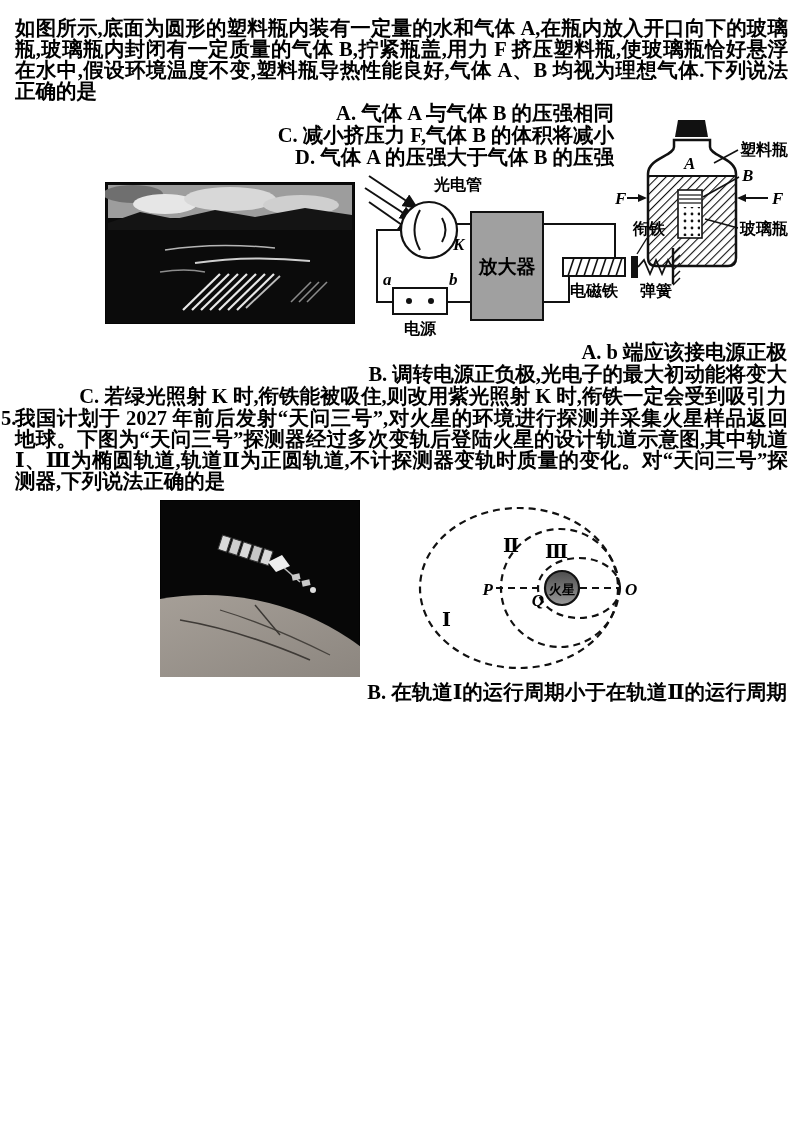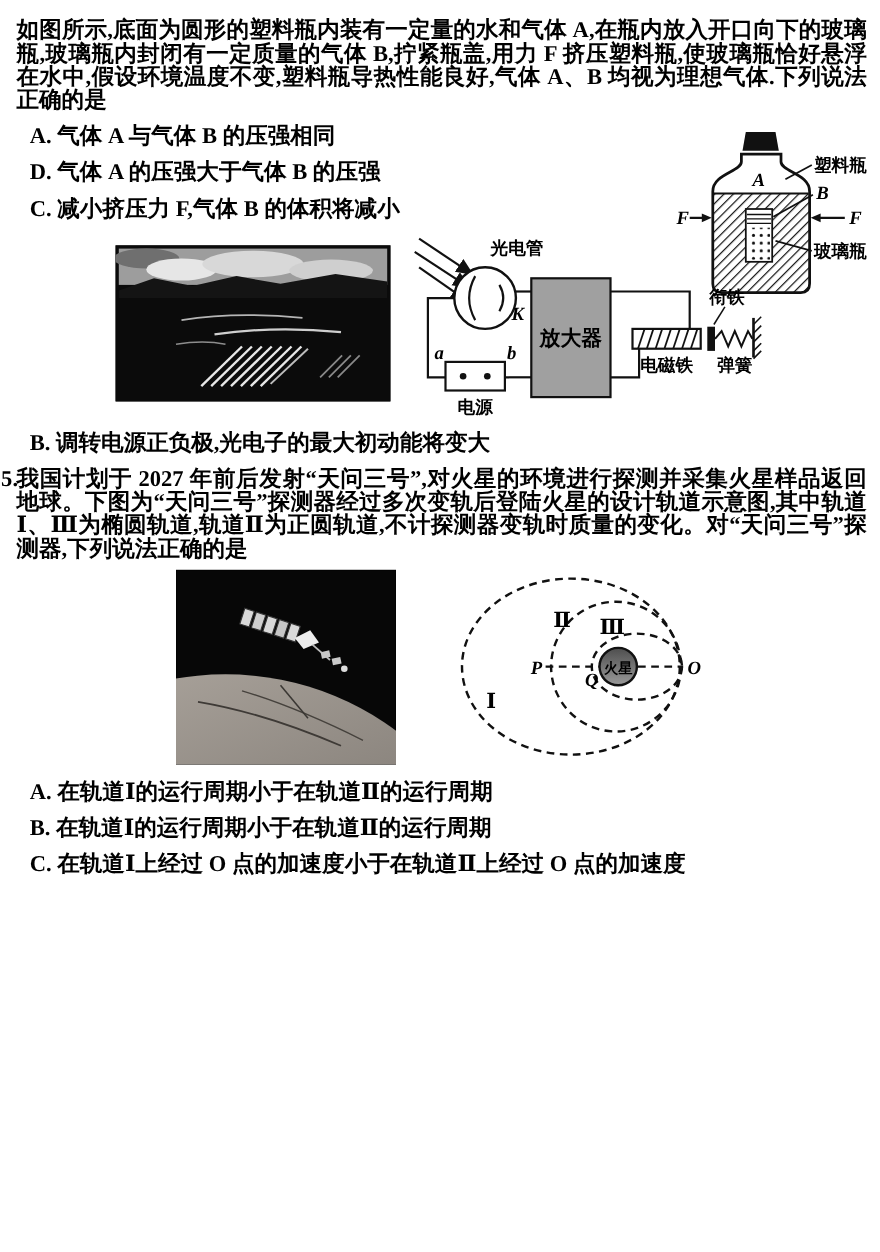--- a/index.html
+++ b/index.html
@@ -1,44 +1,44 @@
 <!DOCTYPE html>
 <html><head>
 <meta charset="utf-8">
 <style>
   html,body{margin:0;padding:0;background:#ffffff;}
   body{width:800px;height:1138px;overflow:hidden;color:#000;
        font-family:"Liberation Serif","DejaVu Serif",serif;font-weight:600;}
   .page{padding:18px 12px 0 15px;font-size:20.5px;line-height:21px;}
   .stem{margin:0;text-align:justify;}
-  .options p{margin:12px;}
+  .options p{margin:1px;text-align:right;}
   .q-section{position:relative;}
   .opts-narrow{width:600px;}
   .fig-bottle{position:absolute;top:102px;right:-4px;}
   .figrow{display:flex;align-items:flex-start;}
-  .figrow-q4{margin:4px 0 2px 90px;gap:20px;}
+  .figrow-q4{margin:4px 0 2px 90px;gap:8px;}
   .figrow-q5{margin:8px 0 2px 145px;gap:45px;}
   .photo{display:block;}
   .qnum-wrap{position:relative;}
   .qnum{position:absolute;left:-14px;top:0;}
   svg text{font-family:"Liberation Serif","DejaVu Serif",serif;}
   .cn-label{font-size:16px;font-weight:600;}
   .var-label{font-style:italic;font-size:17px;font-weight:600;}
 </style>
 </head>
 <body>
 
 <div class="page">
 
   <section class="q-section">
     <p class="stem">如图所示,底面为圆形的塑料瓶内装有一定量的水和气体 A,在瓶内放入开口向下的玻璃瓶,玻璃瓶内封闭有一定质量的气体 B,拧紧瓶盖,用力 F 挤压塑料瓶,使玻璃瓶恰好悬浮在水中,假设环境温度不变,塑料瓶导热性能良好,气体 A、B 均视为理想气体.下列说法正确的是</p>
     <div class="options opts-narrow">
       <p>A. 气体 A 与气体 B 的压强相同</p>
+      <p>C. 减小挤压力 F,气体 B 的体积将减小</p>
       <p>D. 气体 A 的压强大于气体 B 的压强</p>
-      <p>C. 减小挤压力 F,气体 B 的体积将减小</p>
     </div>
 
     <svg class="fig-bottle" width="180" height="152" viewBox="0 0 180 152">
       <defs>
         <pattern id="hatch" patternUnits="userSpaceOnUse" width="6" height="6" patternTransform="rotate(45)">
           <line x1="0" y1="0" x2="0" y2="6" stroke="#111" stroke-width="2.2"></line>
         </pattern>
         <pattern id="dots" patternUnits="userSpaceOnUse" width="7" height="7">
           <circle cx="3" cy="3" r="1.4" fill="#111"></circle>
         </pattern>
@@ -171,21 +171,23 @@
         <circle cx="46" cy="129" r="3" fill="#111"></circle>
         <circle cx="68" cy="129" r="3" fill="#111"></circle>
         <line x1="84" y1="130" x2="108" y2="130" stroke="#111" stroke-width="2"></line>
         <text x="20" y="113" class="var-label">a</text>
         <text x="86" y="113" class="var-label">b</text>
         <text x="57" y="162" text-anchor="middle" class="cn-label">电源</text>
       </svg>
     </div>
 
     <div class="options">
+      <p>A. b 端应该接电源正极</p>
       <p>B. 调转电源正负极,光电子的最大初动能将变大</p>
+      <p>C. 若绿光照射 K 时,衔铁能被吸住,则改用紫光照射 K 时,衔铁一定会受到吸引力</p>
     </div>
   </section>
 
   <section class="q-section">
     <p class="stem qnum-wrap"><span class="qnum">5.</span><span>我国计划于 2027 年前后发射“天问三号”,对火星的环境进行探测并采集火星样品返回地球。下图为“天问三号”探测器经过多次变轨后登陆火星的设计轨道示意图,其中轨道Ⅰ、Ⅲ为椭圆轨道,轨道Ⅱ为正圆轨道,不计探测器变轨时质量的变化。对“天问三号”探测器,下列说法正确的是</span></p>
 
     <div class="figrow figrow-q5">
 
       <svg class="photo" width="200" height="177" viewBox="0 0 200 177">
         <defs>
@@ -231,19 +233,17 @@
         <text x="88" y="95" text-anchor="end" class="var-label">P</text>
         <text x="220" y="95" class="var-label">O</text>
         <text x="133" y="106" text-anchor="middle" class="var-label">Q</text>
         <text x="37" y="126" style="font-size:19px">Ⅰ</text>
         <text x="98" y="52" style="font-size:19px">Ⅱ</text>
         <text x="140" y="58" style="font-size:19px">Ⅲ</text>
       </svg>
     </div>
 
     <div class="options">
-      <p>A. 在轨道Ⅰ的运行周期小于在轨道Ⅱ的运行周期</p>
       <p>B. 在轨道Ⅰ的运行周期小于在轨道Ⅱ的运行周期</p>
-      <p>C. 在轨道Ⅰ上经过 O 点的加速度小于在轨道Ⅱ上经过 O 点的加速度</p>
     </div>
   </section>
 
 </div>
 
 </body></html>

